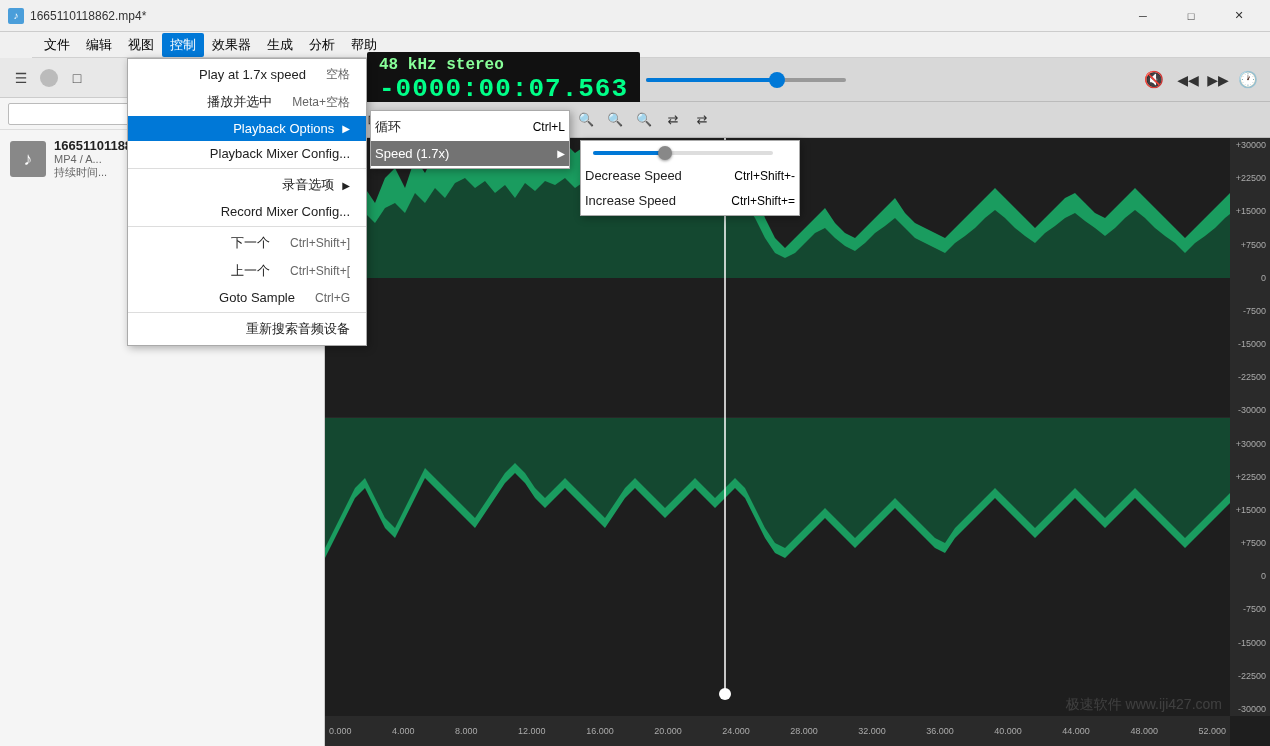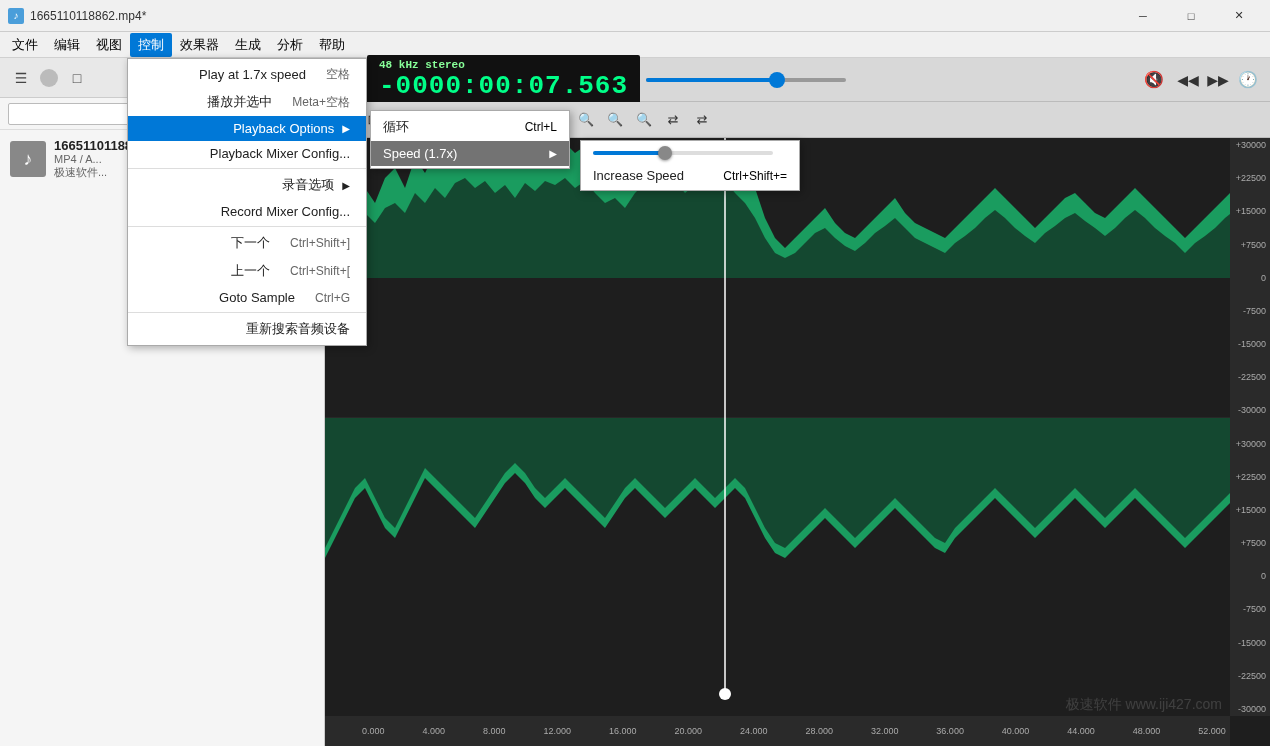--- a/index.html
+++ b/index.html
@@ -59,20 +59,21 @@
     }
 
     
     .menu-bar {
       height: 26px;
       background: #f0f0f0;
       display: flex;
       align-items: center;
       padding: 0 4px;
       border-bottom: 1px solid #d0d0d0;
+      margin-left: 32px;
     }
     .menu-item {
       padding: 3px 8px;
       cursor: pointer;
       font-size: 13px;
       border-radius: 2px;
     }
     .menu-item.active {
       background: #0078d7;
       color: white;
@@ -224,21 +225,21 @@
       border: 1px solid #aaa;
       box-shadow: 2px 2px 8px rgba(0,0,0,0.3);
       min-width: 200px;
       z-index: 2001;
       padding: 2px 0;
     }
     .submenu-item {
       display: flex;
       align-items: center;
       justify-content: space-between;
-      padding: 5px 12px;
+      padding: 5px 4px;
       cursor: pointer;
       font-size: 13px;
       color: #222;
       white-space: nowrap;
     }
     .submenu-item.highlighted {
       background: #737373;
       color: white;
     }
     .submenu-item .shortcut {
@@ -327,21 +328,21 @@
       color: #00ff88;
       font-family: 'Courier New', monospace;
       font-size: 24px;
       font-weight: bold;
       padding: 4px 12px;
       border-radius: 2px;
       letter-spacing: 1px;
       min-width: 220px;
     }
     .time-display .freq-info {
-      font-size: 11px;
+      font-size: 16px;
       color: #88ff99;
       display: block;
       letter-spacing: 0;
     }
     .volume-slider-container {
       display: flex;
       align-items: center;
       flex: 1;
     }
     .volume-track {
@@ -469,21 +470,20 @@
       background: #2a2a2a;
       display: flex;
       align-items: center;
     }
     .timeline-inner {
       display: flex;
       width: 100%;
       padding: 0 4px;
       justify-content: space-between;
       align-items: center;
-      margin-left: 33px;
     }
     .timeline-label {
       color: #aaa;
       font-size: 9px;
     }
 
     
     .waveform-svg {
       position: absolute;
       top: 0;
@@ -543,21 +543,21 @@
     <div class="search-bar">
       <input class="search-input" type="text" placeholder="" style="">
     </div>
 
     <div class="file-list">
       <div class="file-item">
         <div class="file-icon">♪</div>
         <div class="file-info">
           <div class="file-name">1665110118862</div>
           <div class="file-meta">MP4 / A...</div>
-          <div class="file-meta">极速软件...</div>
+          <div class="file-meta">持续时间...</div>
         </div>
       </div>
     </div>
   </div>
 
   <div class="content-area">
 
     <div class="player-controls">
       <div class="info-btn">
           <i>i</i>
@@ -777,16 +777,20 @@
 </div>
 
 <div class="submenu-speed">
   <div class="speed-slider-row">
     <div class="speed-slider">
       <div class="speed-slider-fill"></div>
       <div class="speed-slider-thumb"></div>
     </div>
   </div>
   <div class="submenu-item">
+    <span>Decrease Speed</span>
+    <span class="shortcut">Ctrl+Shift+-</span>
+  </div>
+  <div class="submenu-item">
     <span>Increase Speed</span>
     <span class="shortcut">Ctrl+Shift+=</span>
   </div>
 </div>
 
 </body></html>

